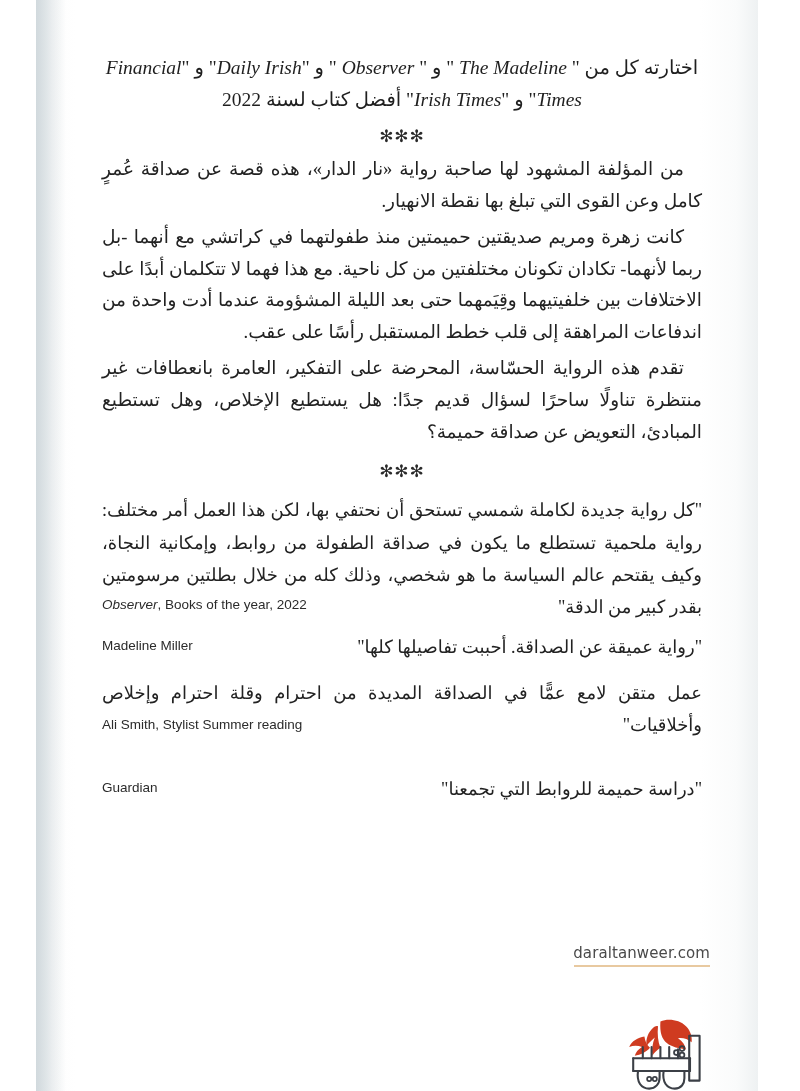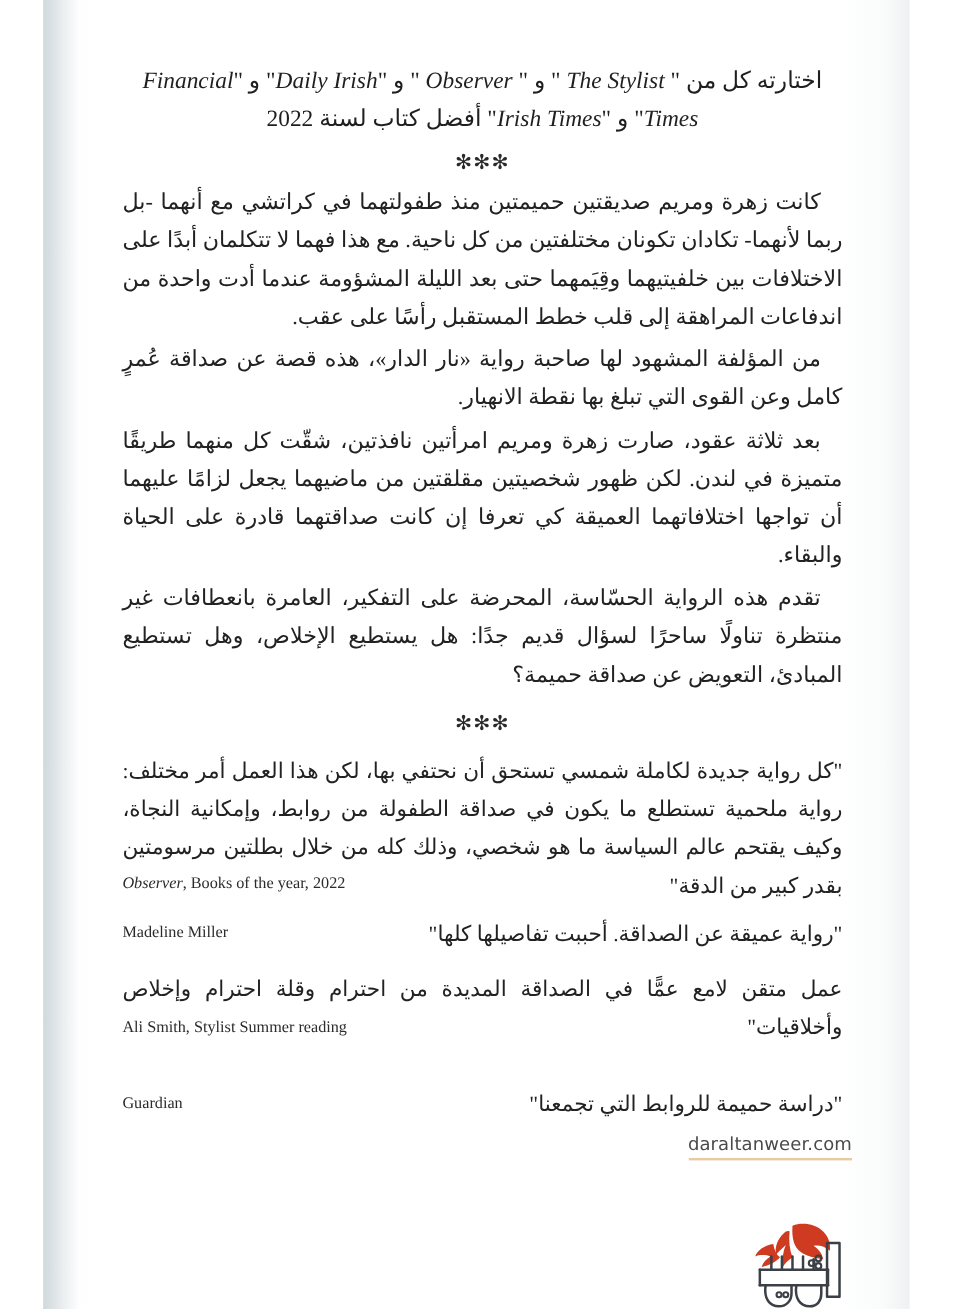--- a/index.html
+++ b/index.html
@@ -114,21 +114,21 @@
     color: #222222;
   }
   .attrib-row {
     position: relative;
     height: 0px;
   }
   .attrib {
     direction: ltr;
     text-align: right;
     font-size: 13.5px;
-    font-family: Liberation Serif, serif;
+    font-family: Liberation Sans, sans-serif;
     color: #2b2b2b;
     position: absolute;
     left: 0;
     white-space: nowrap;
   }
   .attrib .it { font-style: italic; }
 
   .quote-block { position: relative; }
 
   
@@ -186,29 +186,28 @@
 
 <div class="outer-left-gutter"></div>
 <div class="outer-right-gutter"></div>
 
 <div class="book-page">
   <div class="spine-shadow"></div>
 
   <div class="content">
 
     <div class="headline">
-      <span>اختارته كل من " </span><span class="latin">The Stylist</span><span> " و " </span><span class="latin">Observer</span><span> " و "</span><span class="latin">Daily Irish</span><span>"</span>
+      <span>اختارته كل من " </span><span class="latin">The Madeline</span><span> " و " </span><span class="latin">Observer</span><span> " و "</span><span class="latin">Daily Irish</span><span>"</span>
       <span>و "</span><span class="latin">Financial Times</span><span>" و "</span><span class="latin">Irish Times</span><span>" أفضل كتاب لسنة 2022</span>
     </div>
 
     <div class="stars">✻✻✻</div>
 
+    <p class="para">من المؤلفة المشهود لها صاحبة رواية «نار الدار»، هذه قصة عن صداقة عُمرٍ كامل وعن القوى التي تبلغ بها نقطة الانهيار.</p>
     <p class="para">كانت زهرة ومريم صديقتين حميمتين منذ طفولتهما في كراتشي مع أنهما -بل ربما لأنهما- تكادان تكونان مختلفتين من كل ناحية. مع هذا فهما لا تتكلمان أبدًا على الاختلافات بين خلفيتيهما وقِيَمهما حتى بعد الليلة المشؤومة عندما أدت واحدة من اندفاعات المراهقة إلى قلب خطط المستقبل رأسًا على عقب.</p>
-    <p class="para">من المؤلفة المشهود لها صاحبة رواية «نار الدار»، هذه قصة عن صداقة عُمرٍ كامل وعن القوى التي تبلغ بها نقطة الانهيار.</p>
-    <p class="para">بعد ثلاثة عقود، صارت زهرة ومريم امرأتين نافذتين، شقّت كل منهما طريقًا متميزة في لندن. لكن ظهور شخصيتين مقلقتين من ماضيهما يجعل لزامًا عليهما أن تواجها اختلافاتهما العميقة كي تعرفا إن كانت صداقتهما قادرة على الحياة والبقاء.</p>
     <p class="para">تقدم هذه الرواية الحسّاسة، المحرضة على التفكير، العامرة بانعطافات غير منتظرة  تناولًا ساحرًا لسؤال قديم جدًا: هل يستطيع الإخلاص، وهل تستطيع المبادئ، التعويض عن صداقة حميمة؟</p>
 
     <div class="stars second">✻✻✻</div>
 
     <div class="quotes">
 
       <div class="quote-block qb1">
         <p class="quote">"كل رواية جديدة لكاملة شمسي تستحق أن نحتفي بها، لكن هذا العمل أمر مختلف: رواية ملحمية تستطلع ما يكون في صداقة الطفولة من روابط، وإمكانية النجاة، وكيف يقتحم عالم السياسة ما هو شخصي، وذلك كله من خلال بطلتين مرسومتين بقدر كبير من الدقة"</p>
         <div class="attrib-row">
           <div class="attrib"><span class="it">Observer</span><span>, Books of the year, 2022</span></div>

